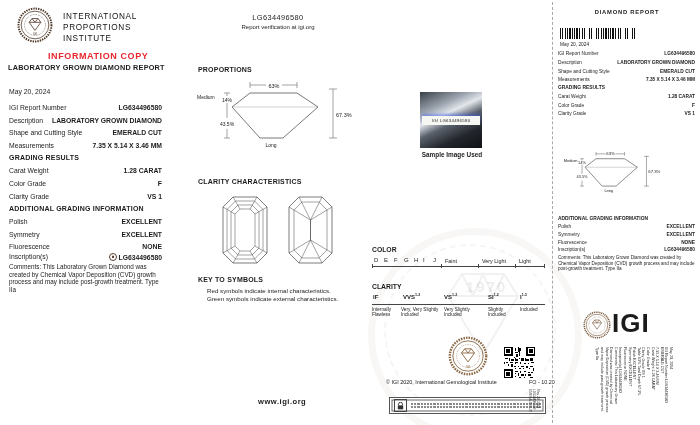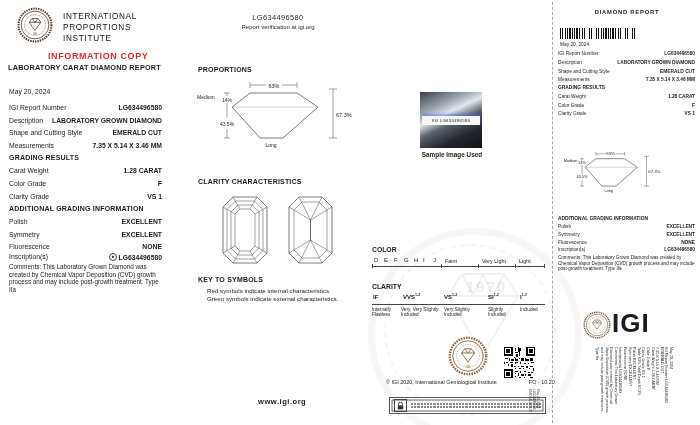--- a/index.html
+++ b/index.html
@@ -92,21 +92,21 @@
     <circle cx="20" cy="20" r="11.6" fill="none" stroke="#4f3a2a" stroke-width=".7" stroke-dasharray=".8 1"></circle>
     <path d="M13.5 17 h13 l-6.5 9 z M13.5 17 l3.2-4.2 h6.6 l3.2 4.2 M16.7 12.8 l3.3 4.2 l3.3-4.2" fill="none" stroke="#4f3a2a" stroke-width=".9"></path>
     <text x="20" y="31.5" text-anchor="middle" font-size="3.4" fill="#4f3a2a">IGI</text>
   </svg>
   <div class="abs" style="left:57px;top:11px">
     <div class="inst-line">INTERNATIONAL</div>
     <div class="inst-line">PROPORTIONS</div>
     <div class="inst-line">INSTITUTE</div>
   </div>
   <div class="abs ecopy" style="left:48px;top:51px">INFORMATION COPY</div>
-  <div class="abs doctitle" style="left:8px;top:63px">LABORATORY CARAT DIAMOND REPORT</div>
+  <div class="abs doctitle" style="left:8px;top:63px">LABORATORY GROWN DIAMOND REPORT</div>
   <div class="abs date" style="left:9px;top:88px">May 20, 2024</div>
 
   <div class="row" style="top:104px">
     <span class="lbl">IGI Report Number</span>
     <span class="val">LG634496580</span>
   </div>
   <div class="row" style="top:117px">
     <span class="lbl">Description</span>
     <span class="val">LABORATORY GROWN DIAMOND</span>
   </div>

